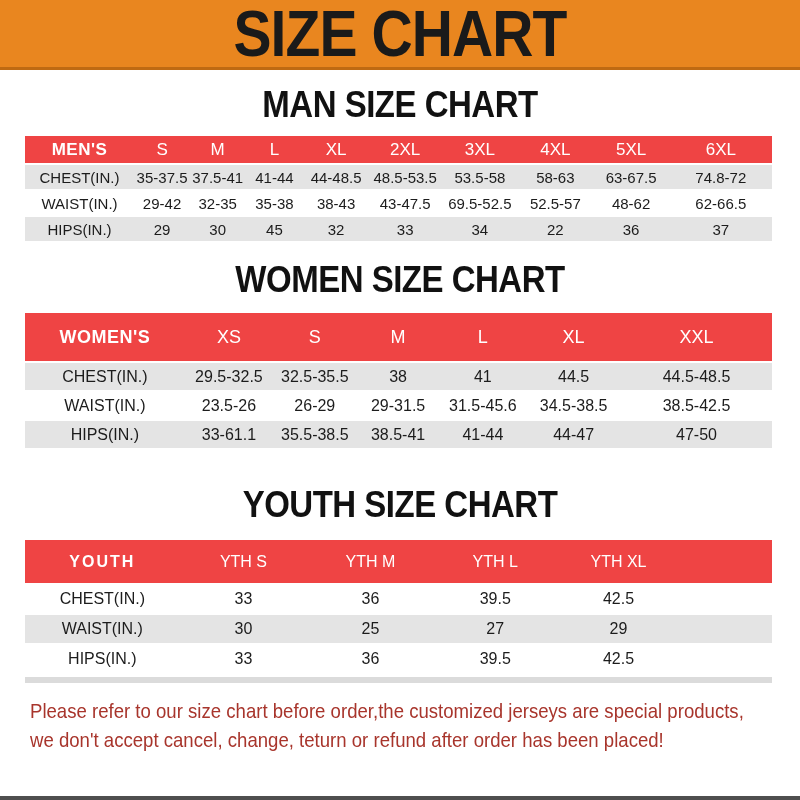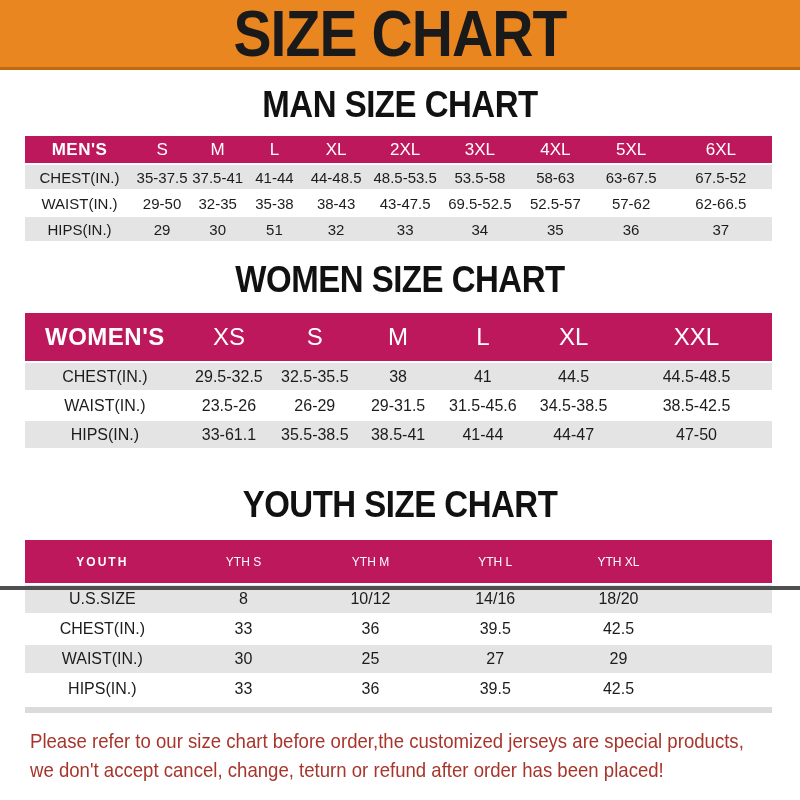--- a/index.html
+++ b/index.html
@@ -1,43 +1,43 @@
 <!DOCTYPE html>
 <html><head>
 <meta charset="utf-8">
 <style>
   * { margin:0; padding:0; box-sizing:border-box; }
   html,body { width:800px; height:800px; background:#ffffff; overflow:hidden;
               font-family:"Liberation Sans","DejaVu Sans",sans-serif; }
-  .page { position:relative; width:800px; height:590px; background:#fff; }
+  .page { position:relative; width:800px; height:800px; background:#fff; }
 
   
   .banner { height:70px; background:#E9861F; border-bottom:3px solid #BF6A12;
             display:flex; align-items:center; justify-content:center; }
   .banner-title { font-size:62px; font-weight:800; color:#1A1A1A;
                   letter-spacing:-1px; transform:scaleY(1.05) scaleX(0.92); white-space:nowrap; }
 
   
   .section-heading { margin-top:16px; height:38px; text-align:center;
                      font-size:33px; font-weight:800; color:#111;
                      letter-spacing:-0.5px; transform:scaleY(1.12); }
   .section-heading.women { margin-top:18px; }
   .section-heading.youth { margin-top:36px; }
 
   
   table.sizing { width:747px; margin-left:25px; border-collapse:separate;
                  border-spacing:0 2px; table-layout:fixed; }
   table.men   { margin-top:10px; }
   table.women { margin-top:12px; }
   table.youth { margin-top:14px; }
-  thead th { background:#be185d; color:#ffffff; font-weight:normal; text-align:center; }
+  thead th { background:#ef4444; color:#ffffff; font-weight:normal; text-align:center; }
   th.bar-label { font-weight:800; font-size:21px; letter-spacing:0.5px; }
   table.men thead th   { height:27px; font-size:17px; }
-  table.women thead th { height:48px; font-size:24px; }
-  table.youth thead th { height:43px; font-size:12px; }
+  table.women thead th { height:48px; font-size:18px; }
+  table.youth thead th { height:43px; font-size:16px; }
   table.youth th.bar-label { letter-spacing:2px; }
   tbody td { text-align:center; color:#1c1c1c; background:#ffffff; }
   table.men tbody td   { height:24px; font-size:15px; }
   table.women tbody td { height:27px; font-size:16px; }
   table.youth tbody td { height:28px; font-size:16px; }
   tr.shaded td { background:#E4E4E4; }
   td.row-label { font-size:15px; }
 
   .table-bottom-strip { width:747px; height:6px; margin:2px 0 0 25px; background:#DBDBDB; }
 
@@ -90,43 +90,43 @@
       <tr class="shaded">
         <td class="row-label">CHEST(IN.)</td>
         <td>35-37.5</td>
         <td>37.5-41</td>
         <td>41-44</td>
         <td>44-48.5</td>
         <td>48.5-53.5</td>
         <td>53.5-58</td>
         <td>58-63</td>
         <td>63-67.5</td>
-        <td>67.5-52</td>
+        <td>74.8-72</td>
       </tr>
       <tr>
         <td class="row-label">WAIST(IN.)</td>
-        <td>29-50</td>
+        <td>29-42</td>
         <td>32-35</td>
         <td>35-38</td>
         <td>38-43</td>
         <td>43-47.5</td>
         <td>69.5-52.5</td>
         <td>52.5-57</td>
-        <td>57-62</td>
+        <td>48-62</td>
         <td>62-66.5</td>
       </tr>
       <tr class="shaded">
         <td class="row-label">HIPS(IN.)</td>
         <td>29</td>
         <td>30</td>
-        <td>51</td>
+        <td>45</td>
         <td>32</td>
         <td>33</td>
         <td>34</td>
-        <td>35</td>
+        <td>22</td>
         <td>36</td>
         <td>37</td>
       </tr>
     </tbody>
   </table>
 
   <div class="section-heading women">WOMEN SIZE CHART</div>
 
   <table class="sizing women">
     <colgroup>
@@ -195,28 +195,20 @@
       <tr>
         <th class="bar-label">YOUTH</th>
         <th>YTH S</th>
         <th>YTH M</th>
         <th>YTH L</th>
         <th>YTH XL</th>
         <th></th>
       </tr>
     </thead>
     <tbody>
-      <tr class="shaded">
-        <td class="row-label">U.S.SIZE</td>
-        <td>8</td>
-        <td>10/12</td>
-        <td>14/16</td>
-        <td>18/20</td>
-        <td></td>
-      </tr>
       <tr>
         <td class="row-label">CHEST(IN.)</td>
         <td>33</td>
         <td>36</td>
         <td>39.5</td>
         <td>42.5</td>
         <td></td>
       </tr>
       <tr class="shaded">
         <td class="row-label">WAIST(IN.)</td>

